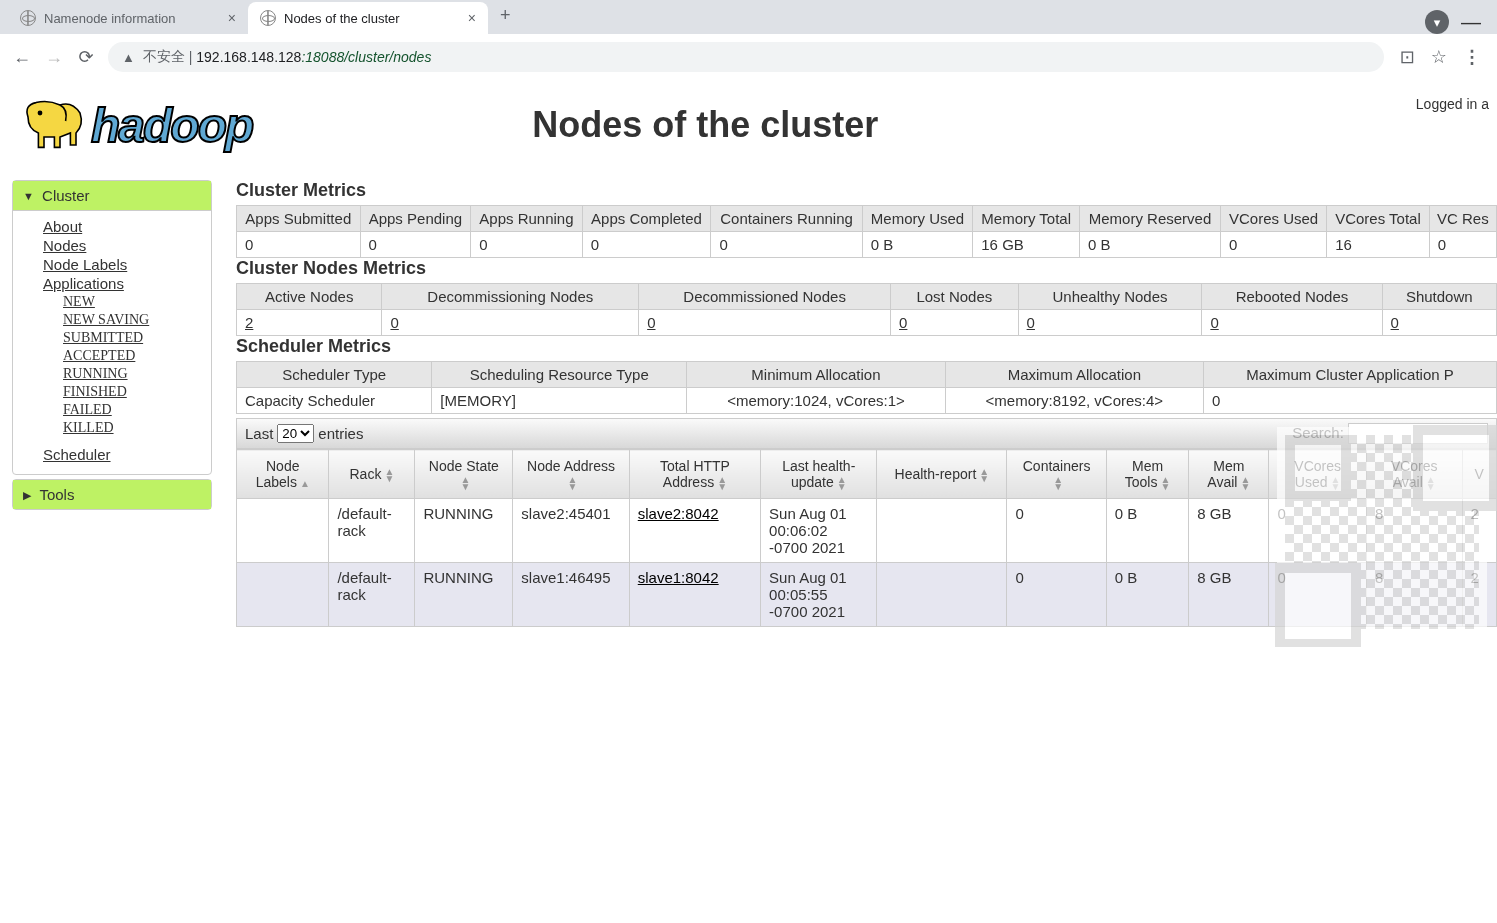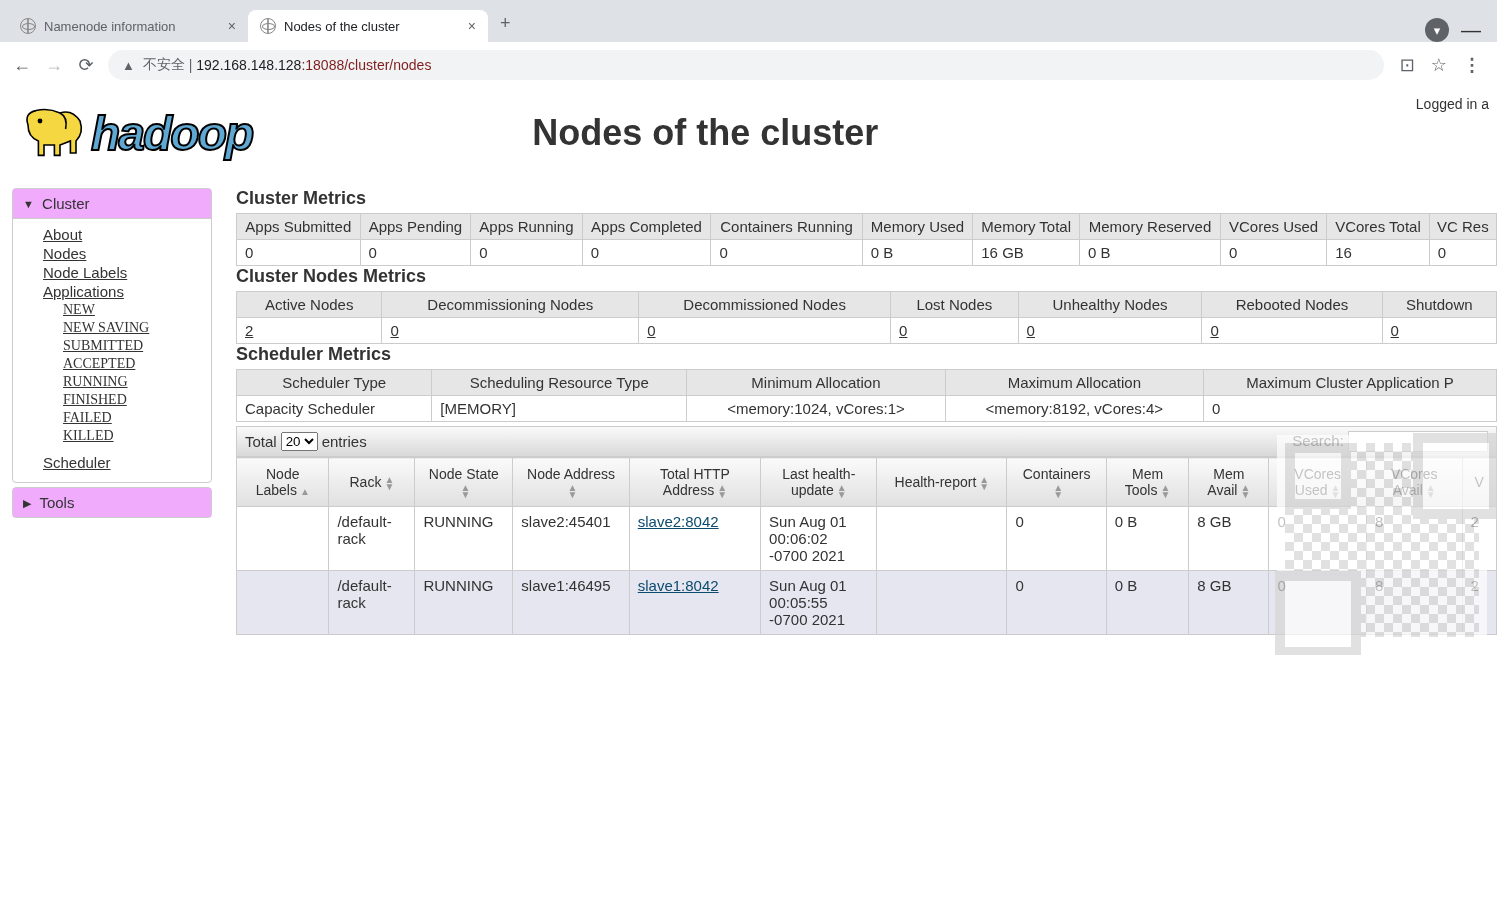--- a/index.html
+++ b/index.html
@@ -1,57 +1,57 @@
 <!DOCTYPE html>
 <html><head>
   <meta charset="utf-8">
   <style>
     * { box-sizing: border-box; margin: 0; padding: 0; }
     body { font-family: Arial, sans-serif; font-size: 14px; background: #fff; color: #333; }
     
     
     .browser-chrome { background: #dee1e6; }
-    .tab-bar { display: flex; align-items: flex-end; height: 42px; padding: 0 8px; }
+    .tab-bar { display: flex; align-items: flex-end; height: 34px; padding: 0 8px; }
     .tab { display: flex; align-items: center; padding: 8px 12px; border-radius: 8px 8px 0 0; font-size: 13px; color: #5f6368; min-width: 240px; max-width: 280px; position: relative; }
     .tab.active { background: #fff; color: #202124; }
     .tab-icon { width: 16px; height: 16px; border: 1.5px solid #888; border-radius: 50%; margin-right: 8px; position: relative; }
     .tab-icon::before { content: ''; position: absolute; width: 11px; height: 5px; border: 1.5px solid #888; border-radius: 50%; left: 1px; top: 4px; }
     .tab-icon::after { content: ''; position: absolute; width: 1.5px; height: 14px; background: #888; left: 6px; top: 0; transform: scaleX(0.8); }
     .tab-close { margin-left: auto; font-size: 14px; color: #5f6368; cursor: pointer; }
     .new-tab { padding: 8px 12px; font-size: 18px; color: #5f6368; cursor: pointer; }
     .chrome-controls { margin-left: auto; display: flex; align-items: center; gap: 12px; padding-right: 8px; }
     .avatar-btn { width: 24px; height: 24px; border-radius: 50%; background: #5f6368; color: #fff; display: flex; align-items: center; justify-content: center; font-size: 13px; }
     .minimize { font-size: 20px; }
     
     .addr-bar { display: flex; align-items: center; background: #fff; padding: 8px 12px; gap: 12px; }
     .nav-btn { font-size: 18px; color: #5f6368; cursor: pointer; width: 20px; text-align: center; }
     .nav-btn.disabled { color: #bbb; }
     .addr-field { flex: 1; display: flex; align-items: center; background: #f1f3f4; border-radius: 16px; padding: 6px 14px; font-size: 14px; color: #5f6368; }
     .warn-icon { color: #5f6368; margin-right: 8px; font-size: 13px; }
     .addr-host { color: #202124; }
-    .addr-path { color: #7f1d1d; }
+    .addr-path { color: #14532d; font-style: italic; }
     .addr-icons { display: flex; gap: 16px; align-items: center; padding: 0 4px; }
     .addr-icons span { font-size: 18px; color: #5f6368; }
     
     
     .page { position: relative; padding: 0 0 20px 12px; overflow: hidden; }
-    .login-status { position: absolute; right: 8px; top: 8px; font-size: 14px; }
+    .login-status { position: absolute; right: 8px; top: 16px; font-size: 14px; }
     .header-row { display: flex; align-items: center; gap: 20px; }
     .logo { display: flex; align-items: center; margin: 10px 0 10px 4px; }
     .logo-elephant { width: 80px; height: 70px; position: relative; }
     .logo-elephant svg { width: 100%; height: 100%; }
     .logo-text { font-family: Arial Black, Arial, sans-serif; font-weight: 900; font-size: 48px; color: #5fa8d3; -webkit-text-stroke: 2px #000; font-style: italic; margin-left: -5px; letter-spacing: -2px; }
     .page-title { font-size: 36px; font-weight: bold; margin-left: 260px; }
     
     .content-row { display: flex; gap: 24px; margin-top: 10px; }
     
     
     .sidebar { width: 200px; flex-shrink: 0; font-size: 15px; }
     .nav-box { border: 1px solid #ccc; border-radius: 4px; margin-bottom: 4px; }
-    .nav-head { background: #f0abfc; padding: 6px 10px; font-size: 15px; border-bottom: 1px solid #ccc; }
+    .nav-head { background: #bef264; padding: 6px 10px; font-size: 15px; border-bottom: 1px solid #ccc; }
     .nav-head.collapsed { border-bottom: none; }
     .nav-caret { font-size: 11px; margin-right: 4px; position: relative; top: -1px; }
     .nav-body { padding: 6px 10px 10px 30px; }
     .nav-body a { display: block; color: #333; text-decoration: underline; padding: 1px 0; font-size: 15px; }
     .nav-sub { padding-left: 20px; font-family: Liberation Serif, serif; }
     .nav-sub a { font-size: 14px; }
     .nav-body .sched-link { margin-top: 8px; }
     
     
     .main { flex: 1; overflow: hidden; }
@@ -63,21 +63,21 @@
     
     .dt-controls { display: flex; align-items: center; background: linear-gradient(#fafafa, #d8d8d8); border: 1px solid #ccc; padding: 4px 8px; font-size: 15px; margin-top: 4px; }
     .dt-controls select { margin: 0 4px; }
     .dt-search { margin-left: auto; }
     .dt-search input { border: 1px solid #ccc; padding: 2px 4px; width: 140px; }
     
     .nodes-table { border: 1px solid #ccc; }
     .nodes-table th { background: linear-gradient(#fafafa, #e0e0e0); border: 1px solid #ccc; padding: 8px 12px; font-weight: normal; text-align: center; vertical-align: middle; font-size: 14px; }
     .nodes-table td { border: 1px solid #ccc; padding: 6px 8px; text-align: left; vertical-align: top; font-size: 15px; }
     .nodes-table tr.alt td { background: #e6e6f0; }
-    .nodes-table a { color: #0c4a6e; text-decoration: underline; }
+    .nodes-table a { color: #000000; text-decoration: underline; }
     .sort-arrows { color: #999; font-size: 10px; margin-left: 3px; display: inline-block; line-height: 7px; vertical-align: middle; }
     
     .qr { position: absolute; right: 10px; bottom: 10px; width: 210px; height: 210px; background: repeating-conic-gradient(#d5d5d5 0 25%, #fff 0 50%) 0 0/18px 18px; opacity: 0.7; border: 8px solid #fff; }
     .qr::before { content:''; position:absolute; width:46px; height:46px; border:10px solid #d5d5d5; box-shadow: 138px 0 0 -0px #fff, 138px 0 0 10px #d5d5d5, 0 138px 0 0 #fff, 0 138px 0 10px #d5d5d5; top:0; left:0; background:#fff; }
   </style>
 </head>
 <body>
 
 <div class="browser-chrome">
   <div class="tab-bar">
@@ -238,21 +238,21 @@
           <td>Capacity Scheduler</td>
           <td>[MEMORY]</td>
           <td style="text-align:center">&lt;memory:1024, vCores:1&gt;</td>
           <td style="text-align:center">&lt;memory:8192, vCores:4&gt;</td>
           <td>0</td>
         </tr>
       </tbody>
         </table>
 
       <div class="dt-controls">
-        <span>Total</span>
+        <span>Last</span>
         <select><option>20</option></select>
         <span>entries</span>
         <div class="dt-search">
           <span>Search:</span>
           <input type="text" style="">
         </div>
       </div>
 
       <table class="nodes-table">
         <tbody>

